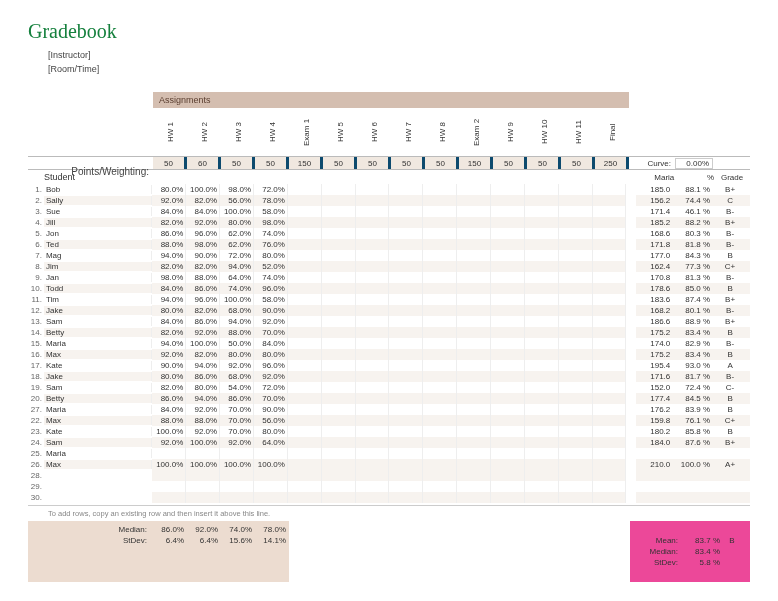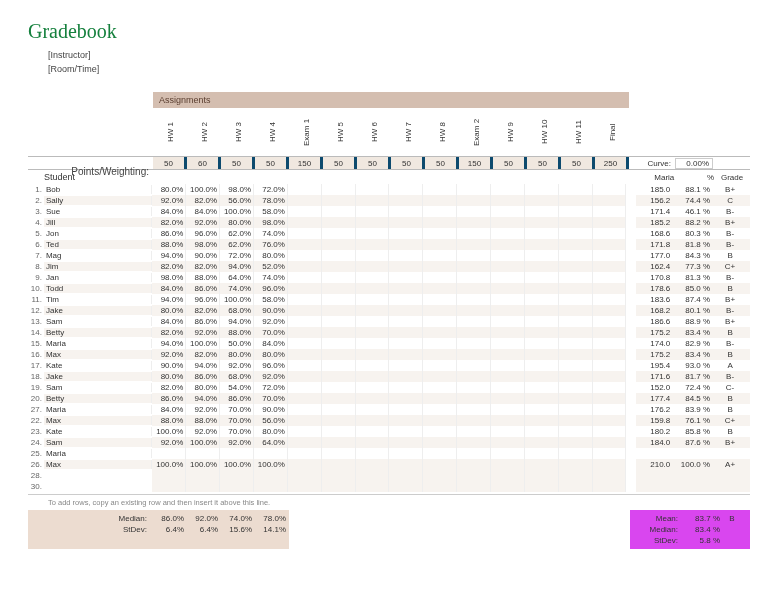--- a/index.html
+++ b/index.html
@@ -29,21 +29,21 @@
 .col-name-cell { width: 109px; font-size: 8px; padding-left: 2px; background: #fff; border-right: 1px solid #eee; }
 .score-cell { width: 34px; text-align: right; font-size: 8px; padding-right: 2px; background: #fff; border-right: 1px solid #eee; height: 11px; line-height: 11px; }
 .summary-cell { font-size: 8px; text-align: right; padding-right: 4px; background: #fff; height: 11px; line-height: 11px; }
 .note-row { font-size: 7.5px; color: #888; padding: 3px 0 3px 20px; border-top: 1px solid #ccc; margin-top: 2px; }
 .stats-block { display: flex; }
 .stats-left { background: #ecdcd0; padding: 3px 0; }
 .stats-row { display: flex; height: 11px; align-items: center; }
 .stats-label { width: 125px; text-align: right; font-size: 8px; color: #333; padding-right: 6px; }
 .stats-cell { width: 34px; text-align: right; font-size: 8px; padding-right: 3px; }
 .stats-gap { flex: 1; }
-.stats-right { background: #d946ef; padding: 3px 6px; }
+.stats-right { background: #ec4899; padding: 14px 6px; }
 .stats-right-row { display: flex; height: 11px; align-items: center; }
 .stats-right-label { width: 46px; text-align: right; font-size: 8px; padding-right: 4px; }
 .stats-right-val { width: 38px; text-align: right; font-size: 8px; }
 .stats-right-grade { width: 24px; text-align: center; font-size: 8px; }
 .spacer-right { width: 10px; }
 </style>
 </head>
 <body>
 
 <div class="title">Gradebook</div>
@@ -695,20 +695,42 @@
       <div class="score-cell"></div>
       <div class="score-cell"></div>
       <div class="score-cell"></div>
       <div class="score-cell"></div>
       <div class="score-cell"></div>
       <div class="spacer-right"></div>
       <div class="summary-cell col-total"></div>
       <div class="summary-cell col-pct"></div>
       <div class="summary-cell col-grade" style="text-align: center;"></div>
     </div>
+    <div class="data-row">
+      <div class="col-num">29.</div>
+      <div class="col-name-cell"></div>
+      <div class="score-cell"></div>
+      <div class="score-cell"></div>
+      <div class="score-cell"></div>
+      <div class="score-cell"></div>
+      <div class="score-cell"></div>
+      <div class="score-cell"></div>
+      <div class="score-cell"></div>
+      <div class="score-cell"></div>
+      <div class="score-cell"></div>
+      <div class="score-cell"></div>
+      <div class="score-cell"></div>
+      <div class="score-cell"></div>
+      <div class="score-cell"></div>
+      <div class="score-cell"></div>
+      <div class="spacer-right"></div>
+      <div class="summary-cell col-total"></div>
+      <div class="summary-cell col-pct"></div>
+      <div class="summary-cell col-grade" style="text-align: center;"></div>
+    </div>
     <div class="data-row shade">
       <div class="col-num">30.</div>
       <div class="col-name-cell"></div>
       <div class="score-cell"></div>
       <div class="score-cell"></div>
       <div class="score-cell"></div>
       <div class="score-cell"></div>
       <div class="score-cell"></div>
       <div class="score-cell"></div>
       <div class="score-cell"></div>

